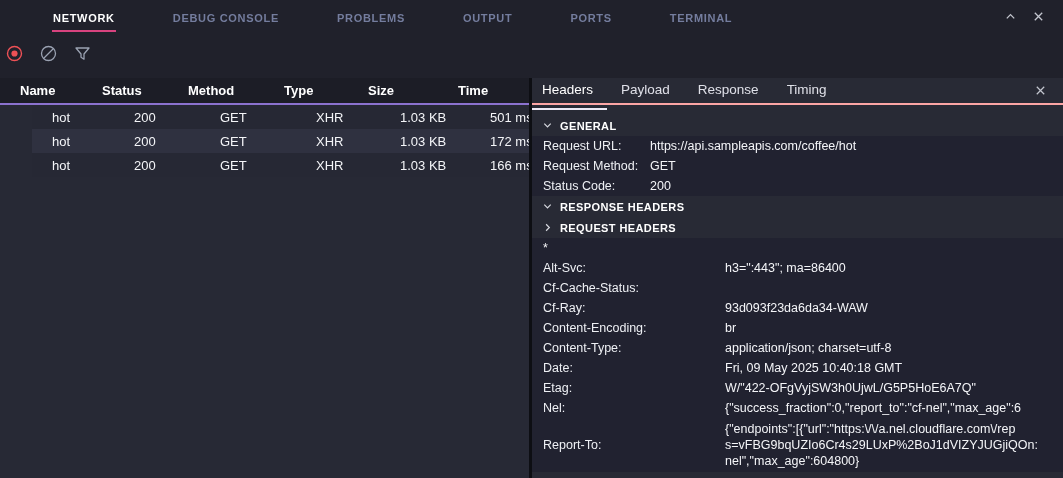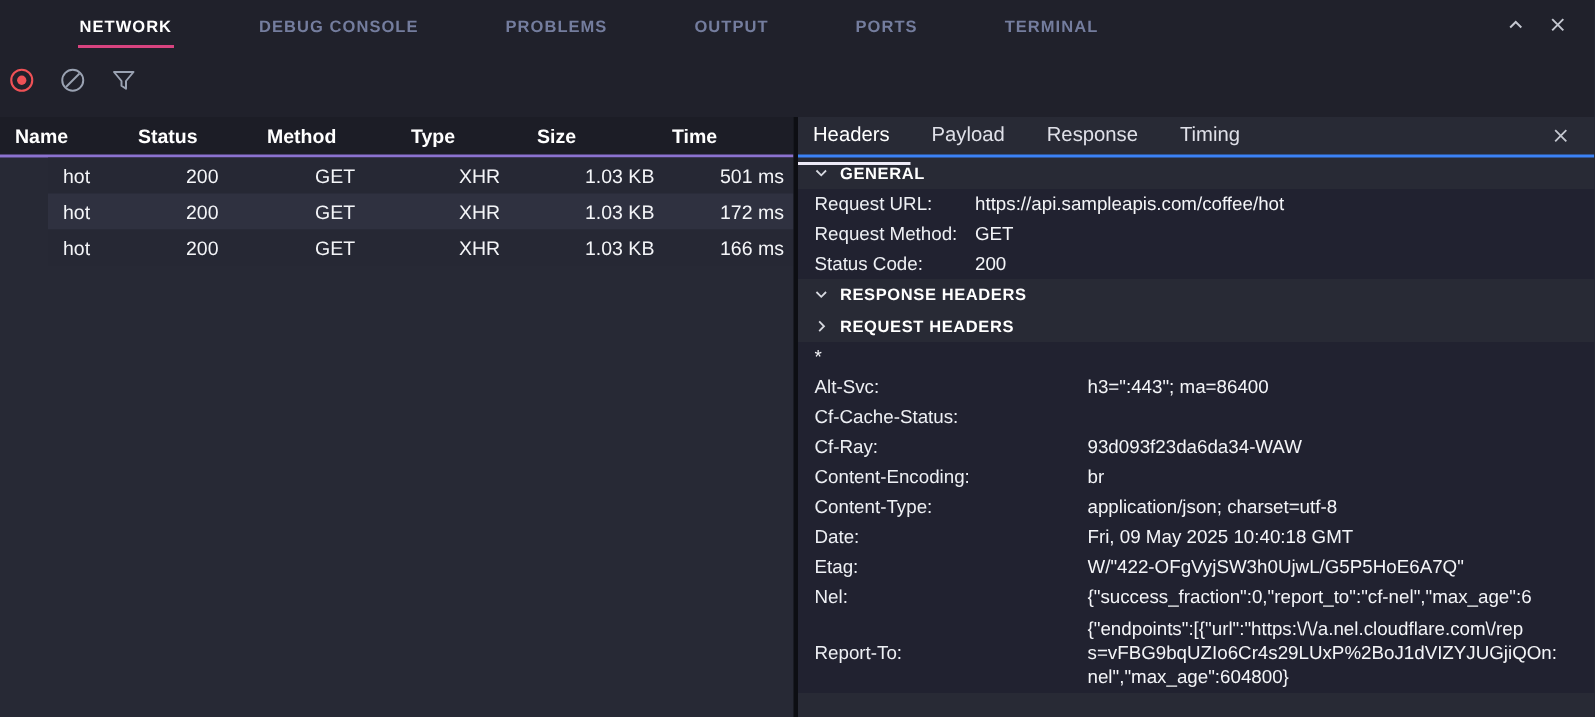--- a/index.html
+++ b/index.html
@@ -27,43 +27,43 @@
 
   
   .content { flex:1; display:flex; min-height:0; }
 
   
   .net-table { width:529px; flex:0 0 529px; background:#272935; display:flex; flex-direction:column; }
   .thead {
     height:27px; background:#1c1d26; border-bottom:2px solid #8b72cf;
     display:flex; align-items:center; font-size:13px; font-weight:700; color:#ffffff;
   }
-  .cell { padding-left:10px; overflow:hidden; white-space:nowrap; }
+  .cell { padding-left:20px; overflow:hidden; white-space:nowrap; }
   .c-name{width:82px;} .c-status{width:86px;} .c-method{width:96px;}
   .c-type{width:84px;} .c-size{width:90px;} .c-time{flex:1;}
   .trow { height:24px; display:flex; align-items:center; font-size:13px; color:#f4f5f8; cursor:pointer;margin-left:32px; }
   .trow:nth-child(odd){ background:#262834; }
   .trow:nth-child(even){ background:#2f3140; }
 
   .divider { width:3px; flex:0 0 3px; background:#0d0e13; }
 
   
   .details { flex:1; background:#282a35; overflow:hidden; display:flex; flex-direction:column; }
   .dtabs {
-    height:27px; flex:0 0 27px; border-bottom:2px solid #3b82f6;
+    height:27px; flex:0 0 27px; border-bottom:2px solid #fca5a5;
     display:flex; align-items:center; padding-left:10px; position:relative;
   }
   .dtab { font-size:13.5px; color:#dfe0e8; margin-right:28px; cursor:pointer; position:relative; padding:4px 0 6px 0; }
   .dtab.active { color:#ffffff; }
   .dtab.active::after {
     content:""; position:absolute; left:-10px; right:-14px; bottom:-7px; height:2px; background:#edeaf7;
   }
   .dclose { margin-left:auto; margin-right:16px; width:14px; height:14px; cursor:pointer; display:flex; align-items:center; justify-content:center; }
 
-  .dbody { flex:1; overflow:hidden; }
+  .dbody { flex:1; overflow:hidden; padding-top:10px; }
   .sec-header {
     height:21px; display:flex; align-items:center; gap:7px; padding-left:9px;
     font-size:11px; font-weight:700; letter-spacing:.4px; color:#ffffff; cursor:pointer; text-transform:uppercase;
   }
   .sec-chevron { width:12px; height:12px; flex:0 0 12px; display:flex; align-items:center; justify-content:center; }
   .kv-block { background:#212230; }
   .kv-row {
     min-height:20px; display:flex; align-items:flex-start; padding-left:11px;
     font-size:12.5px; line-height:20px; color:#f4f5f8; overflow:hidden; white-space:nowrap;
   }

